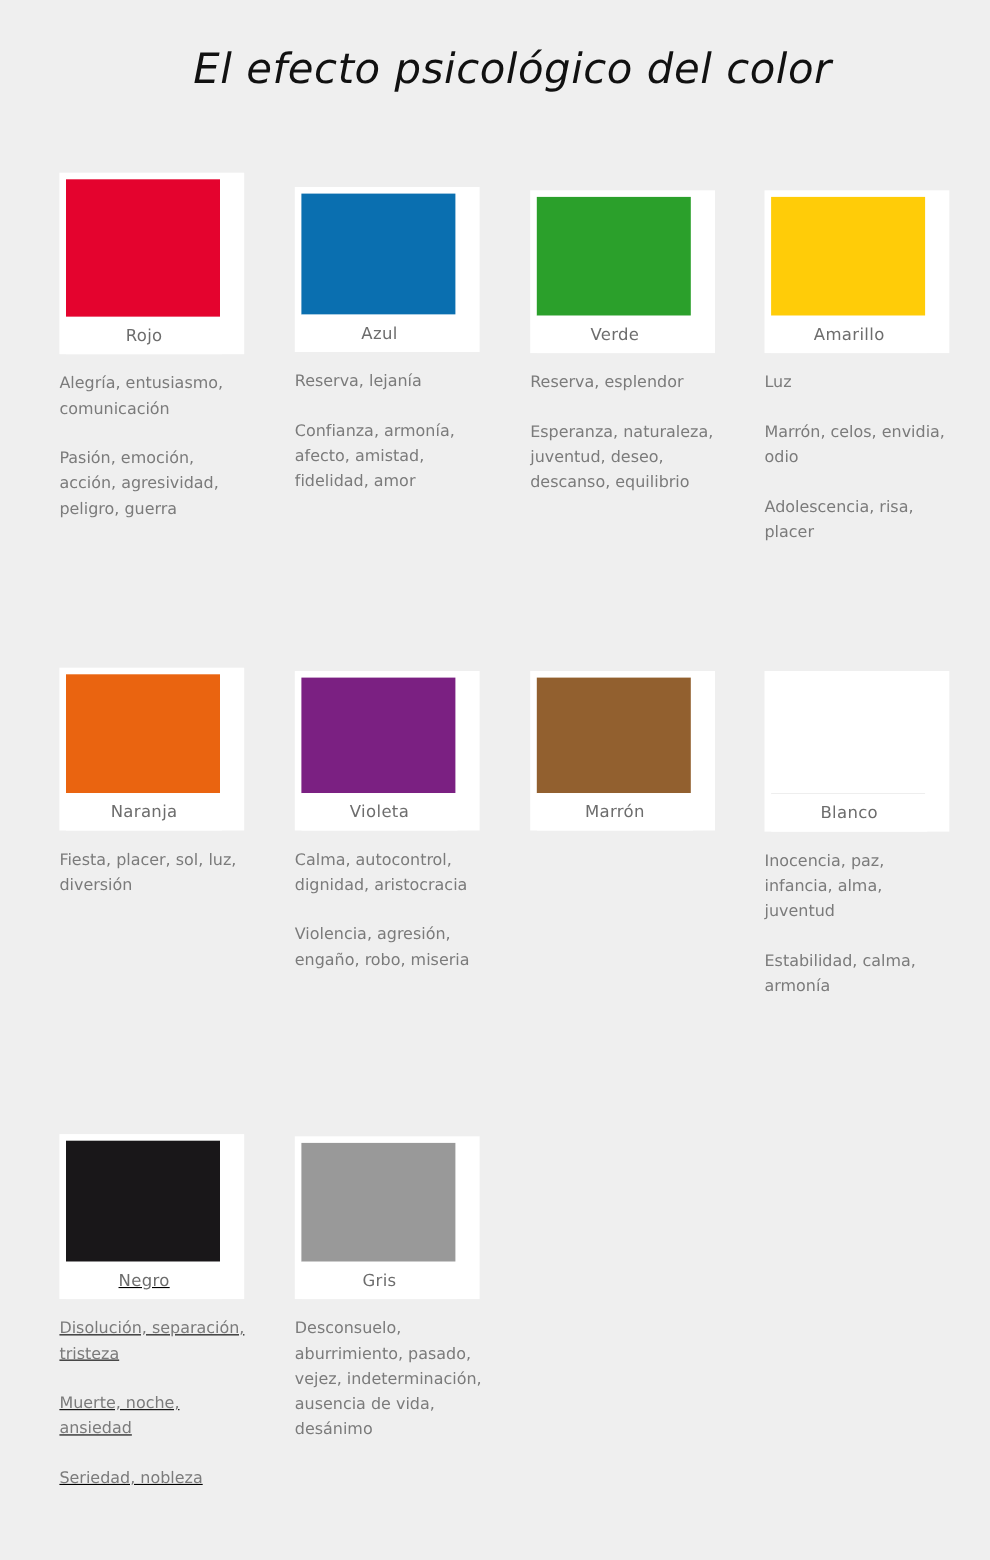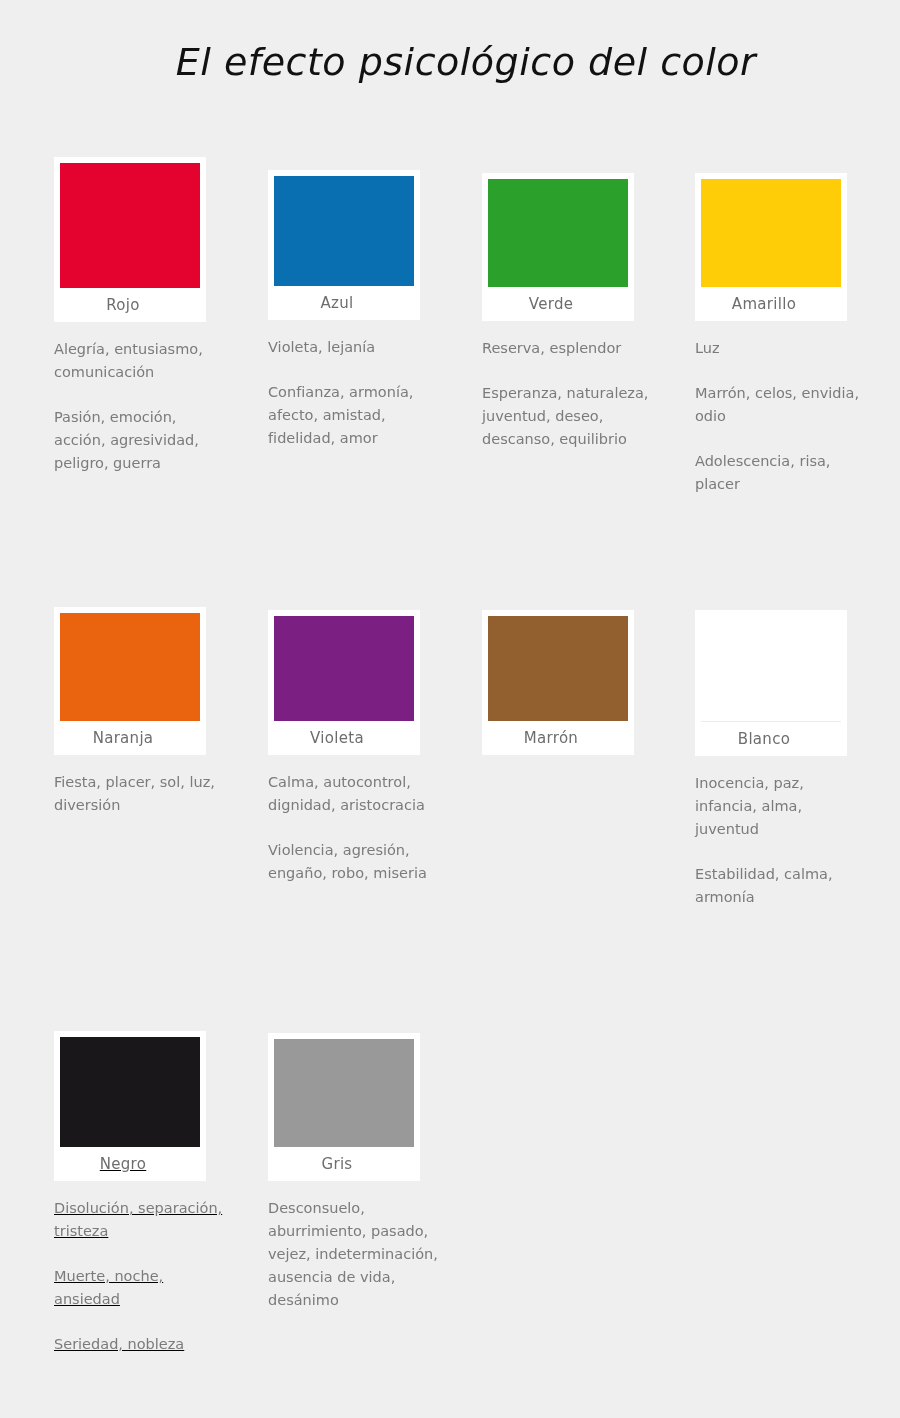--- a/index.html
+++ b/index.html
@@ -54,21 +54,21 @@
   }
 
   .col.c0 { left: 0px;   }
   .col.c1 { left: 214px; }
   .col.c2 { left: 428px; }
   .col.c3 { left: 641px; }
 
   
   .card {
     background: #ffffff;
-    width: 152px;
+    width: 168px;
     box-sizing: border-box;
     padding: 6px 20px 0 6px;
   }
 
   .swatch {
     width: 140px;
     display: block;
   }
 
   .label-band {
@@ -126,21 +126,21 @@
           </div>
         </div>
         <div class="col c1" style="top: 25px;">
           <div class="card">
             <div class="swatch" style="background: rgb(10, 111, 176); height: 110px;"></div>
             <div class="label-band">
               <span class="label">Azul</span>
             </div>
           </div>
           <div class="descs">
-            <div class="desc">Violeta, lejanía</div>
+            <div class="desc">Reserva, lejanía</div>
             <div class="desc">Confianza, armonía, afecto, amistad, fidelidad, amor</div>
           </div>
         </div>
         <div class="col c2" style="top: 28px;">
           <div class="card">
             <div class="swatch" style="background: rgb(43, 160, 43); height: 108px;"></div>
             <div class="label-band">
               <span class="label">Verde</span>
             </div>
           </div>

